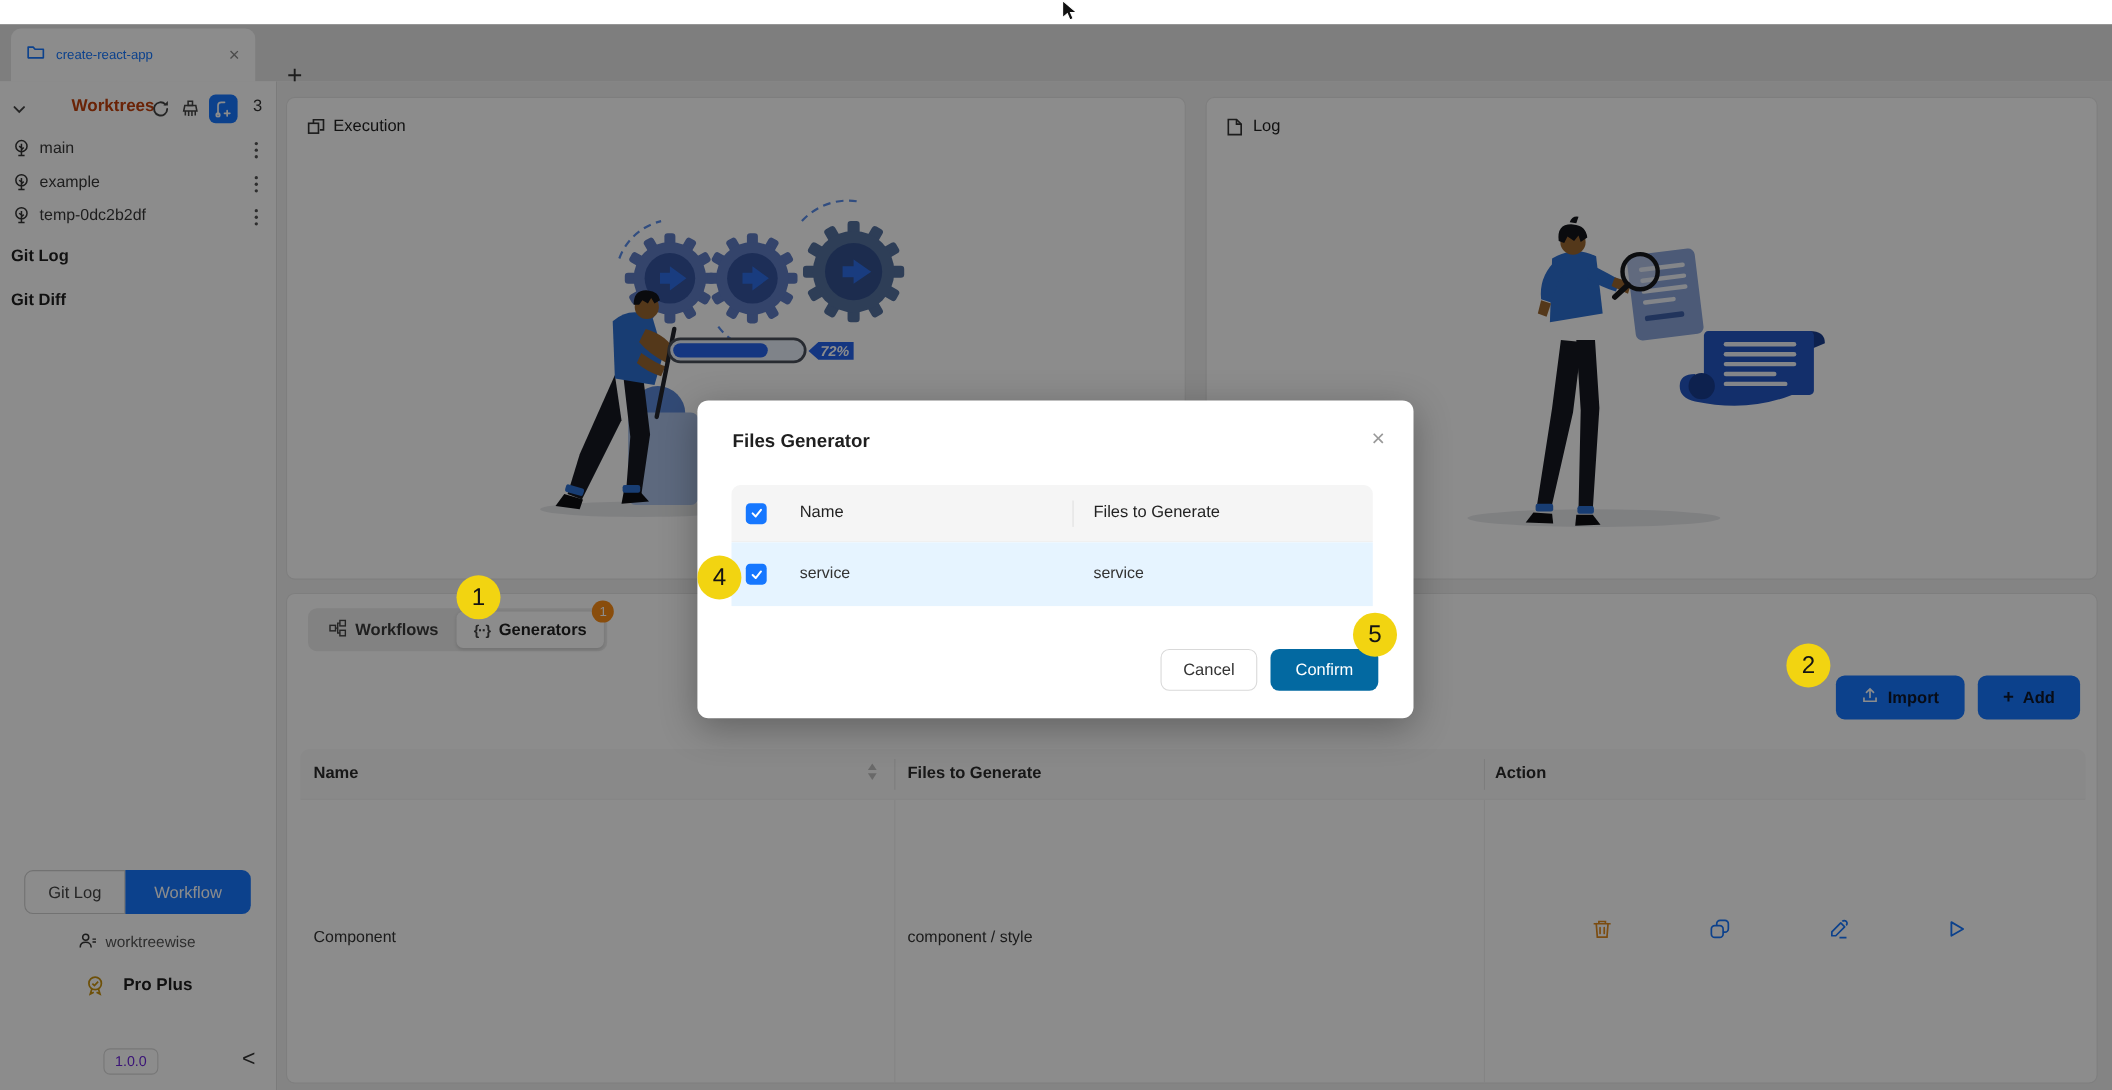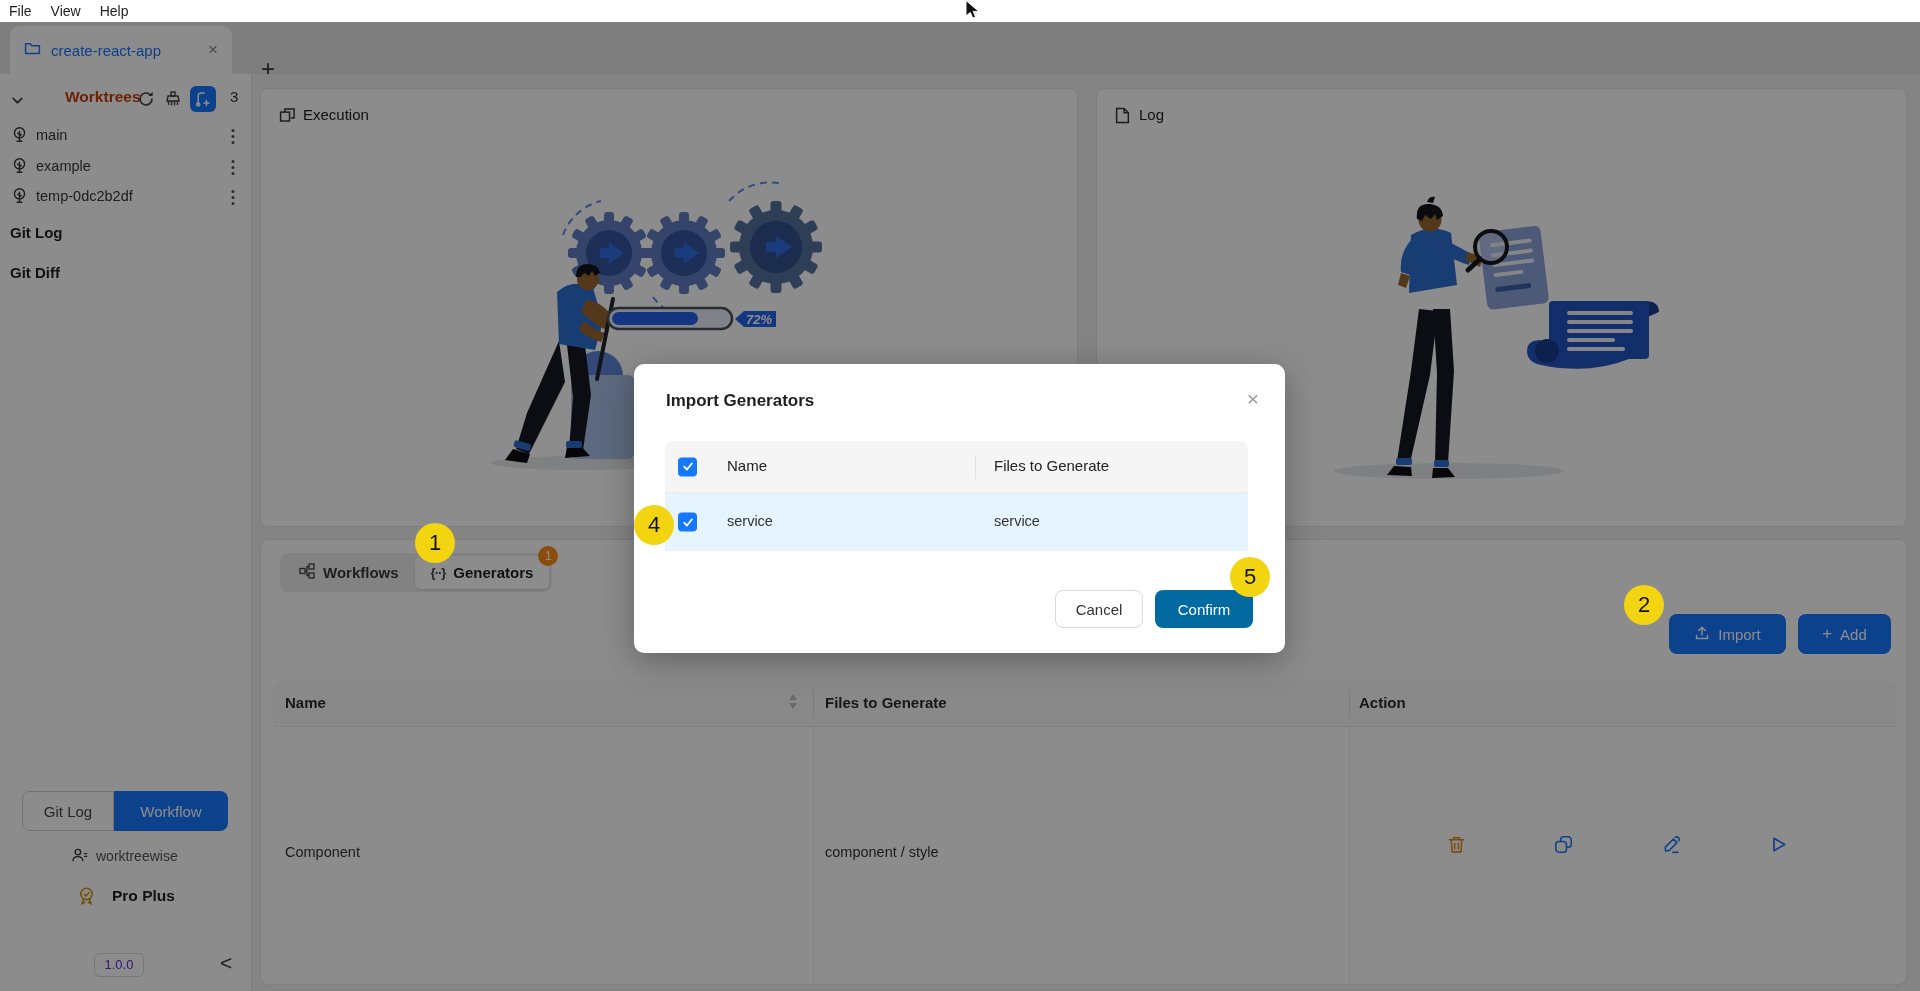--- a/index.html
+++ b/index.html
@@ -8,21 +8,21 @@
 
   
   .menubar { position:absolute; left:0; top:0; width:1920px; height:22px; background:#fff;
              display:flex; align-items:center; gap:19px; padding-left:9px; font-size:14px; color:#1f1f1f; }
   .menu-item { cursor:default; }
 
   
   .tabstrip { position:absolute; left:0; top:22px; width:1920px; height:52px; background:#e6e6e6; }
   .tab { position:absolute; left:10px; top:4px; width:222px; height:48px; background:#fff;
          border-radius:9px 9px 0 0; display:flex; align-items:center; padding:0 14px; gap:10px; }
-  .tab-label { color:#1677ff; font-size:15px; }
+  .tab-label { color:#1677ff; font-size:12px; }
   .tab-close { margin-left:auto; color:#8a8a8a; font-size:17px; }
   .newtab { position:absolute; left:252px; top:32px; width:32px; height:32px; text-align:center;
             line-height:30px; font-size:24px; color:#333; border-radius:6px; }
 
   
   .sidebar { position:absolute; left:0; top:74px; width:252px; height:917px; background:#fff;
              border-right:1px solid #dedede; }
   .wt-header { position:absolute; left:0; top:11px; width:252px; height:28px; }
   .wt-chevron { position:absolute; left:11px; top:8px; }
   .wt-title { position:absolute; left:36px; top:3px; font-size:15.5px; font-weight:bold; color:#c2410c;margin-left:29px; }
@@ -64,22 +64,22 @@
   .seg-opt { height:33px; padding:0 16px; display:flex; align-items:center; gap:8px; font-size:15px;
              font-weight:600; color:#3a3a3a; border-radius:6px; position:relative; }
   .seg-opt.active { background:#fff; box-shadow:0 1px 3px rgba(0,0,0,0.12); color:#1f1f1f; }
   .seg-badge { position:absolute; right:-9px; top:-10px; width:20px; height:20px; border-radius:50%;
                background:#fa8c16; color:#fff; font-size:12px; font-weight:400; display:flex;
                align-items:center; justify-content:center; }
   .braces { font-size:13px; color:#444; letter-spacing:-1px; }
 
   .btn { border:none; display:flex; align-items:center; justify-content:center; gap:8px; cursor:pointer;
          font-family:"Liberation Sans", sans-serif; }
-  .btn.primary { position:absolute; background:#1677ff; color:#ffffff; border-radius:8px; height:40px;
-                 font-size:15px; }
+  .btn.primary { position:absolute; background:#1677ff; color:#0f172a; border-radius:8px; height:40px;
+                 font-size:15px;font-weight:bold; }
   .plus { font-size:17px; }
 
   
   .tbl-header { position:absolute; left:12px; top:141px; width:1623px; height:46px; background:#fafafa;
                 border-bottom:1px solid #ececec; border-radius:8px 8px 0 0; }
   .th { position:absolute; top:13px; font-size:15px; font-weight:600; color:#2b2b2b; }
   .sorter { position:absolute; left:516px; top:13px; display:flex; flex-direction:column; align-items:center; }
   .cu { width:0; height:0; border-left:4.5px solid transparent; border-right:4.5px solid transparent;
         border-bottom:6px solid #bfbfbf; display:block; }
   .cd { width:0; height:0; border-left:4.5px solid transparent; border-right:4.5px solid transparent;
@@ -114,25 +114,20 @@
   
   .step { position:absolute; width:40px; height:40px; border-radius:50%; background:#f2d411; color:#141414;
           font-size:22px; display:flex; align-items:center; justify-content:center; z-index:60; }
   .cursor { position:absolute; left:962px; top:0; z-index:70; }
 </style>
 </head>
 <body>
 
 <div id="stage">
 
-  <div class="menubar">
-    <span class="menu-item">File</span>
-    <span class="menu-item">View</span>
-    <span class="menu-item">Help</span>
-  </div>
 
   <div class="tabstrip">
     <div class="tab">
       <span>
         <svg width="17" height="17" viewBox="0 0 16 16">
             <path d="M1.5 12.8V3.6h4.3l1.6 1.8h7.1v7.4z" fill="none" stroke="#1677ff" stroke-width="1.4" stroke-linejoin="round"></path>
           </svg>
       </span>
       <span class="tab-label">create-react-app</span>
       <span class="tab-close">×</span>
@@ -478,21 +473,21 @@
               <path d="M4.2 2.8v10.4L13.2 8z"></path>
             </svg>
         </span>
       </div>
     </div>
   </div>
 
   <div class="mask"></div>
 
   <div class="modal">
-    <div class="m-title">Import Generators</div>
+    <div class="m-title">Files Generator</div>
     <span class="m-close">×</span>
     <div class="m-tbl">
       <div class="m-th">
         <span class="checkbox">
           <svg width="12" height="12" viewBox="0 0 12 12">
               <path d="M2.2 6.2l2.8 2.8 4.8-6" stroke="#fff" stroke-width="1.8" fill="none" stroke-linecap="round" stroke-linejoin="round"></path>
             </svg>
         </span>
         <span class="m-col" style="left:62px">Name</span>
         <i class="m-vdiv"></i>

